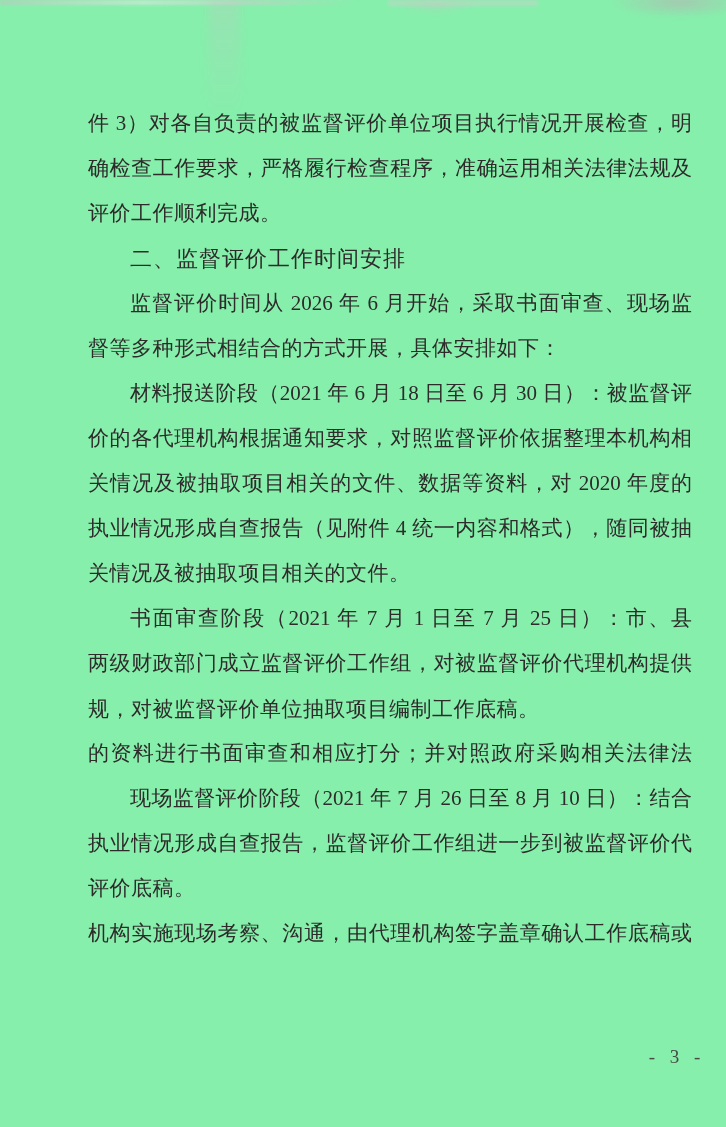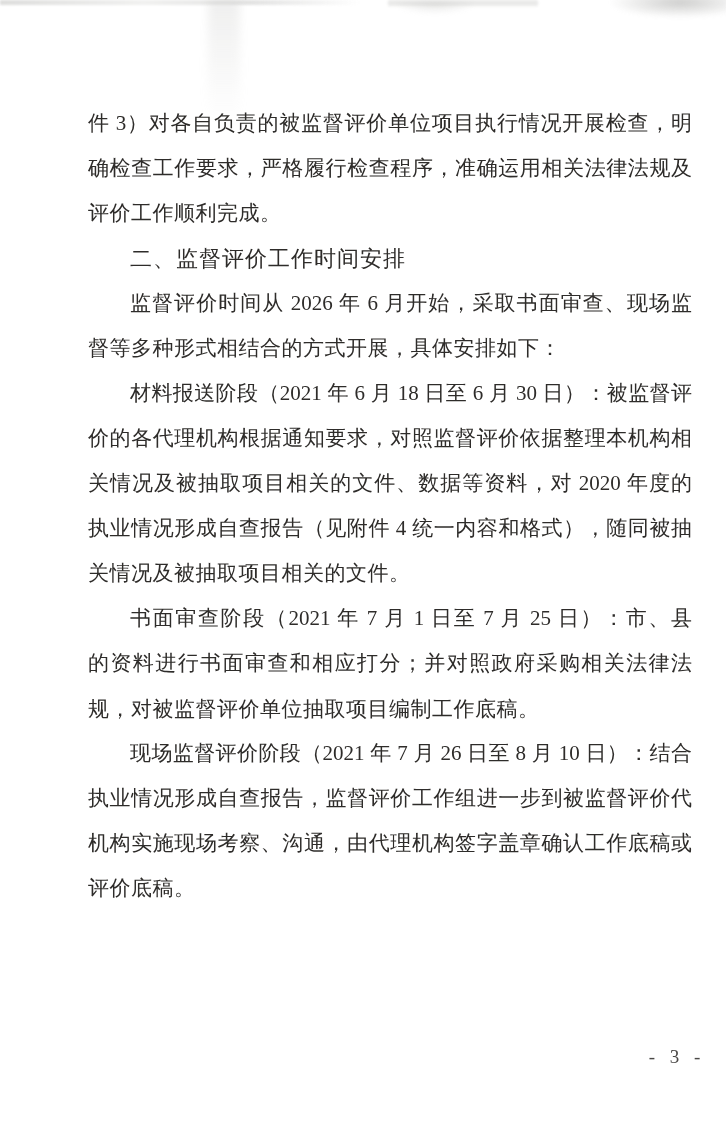--- a/index.html
+++ b/index.html
@@ -5,21 +5,21 @@
   html, body {
     margin: 0;
     padding: 0;
     background: #e8e8e8;
   }
   .page {
     position: relative;
     width: 726px;
     height: 1127px;
     margin: 0 auto;
-    background: #ffffff;
+    background: #86efac;
     overflow: hidden;
     font-family: "Liberation Serif", "DejaVu Serif", serif;
   }
   
   .artifact { position: absolute; pointer-events: none; }
   .a1 {
     left: 0; top: 0; width: 360px; height: 5px;
     background: linear-gradient(90deg, #c3c3c1, #e6e6e4 40%, #cccccb 70%, rgba(255,255,255,0));
     opacity: .55; filter: blur(1px);
   }
@@ -98,22 +98,23 @@
       <div class="line"><span>评价工作顺利完成。</span></div>
       <div class="line indent heading-line"><span class="bold">二、监督评价工作时间安排</span></div>
       <div class="line justify indent"><span>监督评价时间从 2026 年 6 月开始，采取书面审查、现场监</span></div>
       <div class="line"><span>督等多种形式相结合的方式开展，具体安排如下：</span></div>
       <div class="line justify indent"><span>材料报送阶段（2021 年 6 月 18 日至 6 月 30 日）：被监督评</span></div>
       <div class="line justify"><span>价的各代理机构根据通知要求，对照监督评价依据整理本机构相</span></div>
       <div class="line justify"><span>关情况及被抽取项目相关的文件、数据等资料，对 2020 年度的</span></div>
       <div class="line justify"><span>执业情况形成自查报告（见附件 4 统一内容和格式），随同被抽</span></div>
       <div class="line"><span>关情况及被抽取项目相关的文件。</span></div>
       <div class="line justify indent"><span>书面审查阶段（2021 年 7 月 1 日至 7 月 25 日）：市、县（区）</span></div>
+      <div class="line justify"><span>两级财政部门成立监督评价工作组，对被监督评价代理机构提供</span></div>
+      <div class="line"><span>规，对被</span><span class="bold">监督评价</span><span>单位抽取项目编制工作底稿。</span></div>
       <div class="line justify"><span>的资料进行书面审查和相应打分；并对照政府采购相关法律法</span></div>
-      <div class="line"><span>规，对被</span><span class="bold">监督评价</span><span>单位抽取项目编制工作底稿。</span></div>
       <div class="line justify indent"><span>现场监督评价阶段（2021 年 7 月 26 日至 8 月 10 日）：结合</span></div>
       <div class="line justify"><span>执业情况形成自查报告，监督评价工作组进一步到被监督评价代理</span></div>
+      <div class="line"><span>评价底稿。</span></div>
       <div class="line justify"><span>机构实施现场考察、沟通，由代理机构签字盖章确认工作底稿或</span></div>
-      <div class="line"><span>评价底稿。</span></div>
     </div>
 
   <div class="page-number">- 3 -</div>
 </div>
 
 </body></html>

